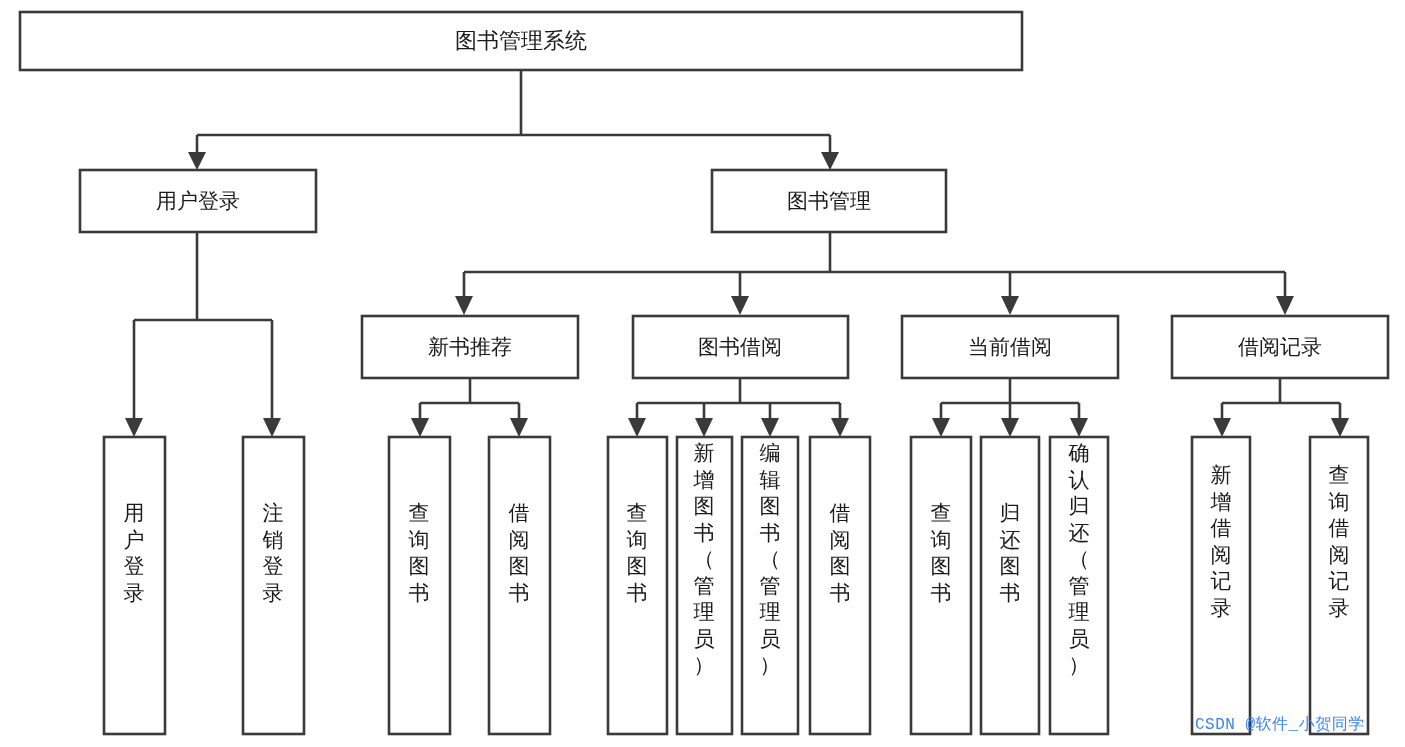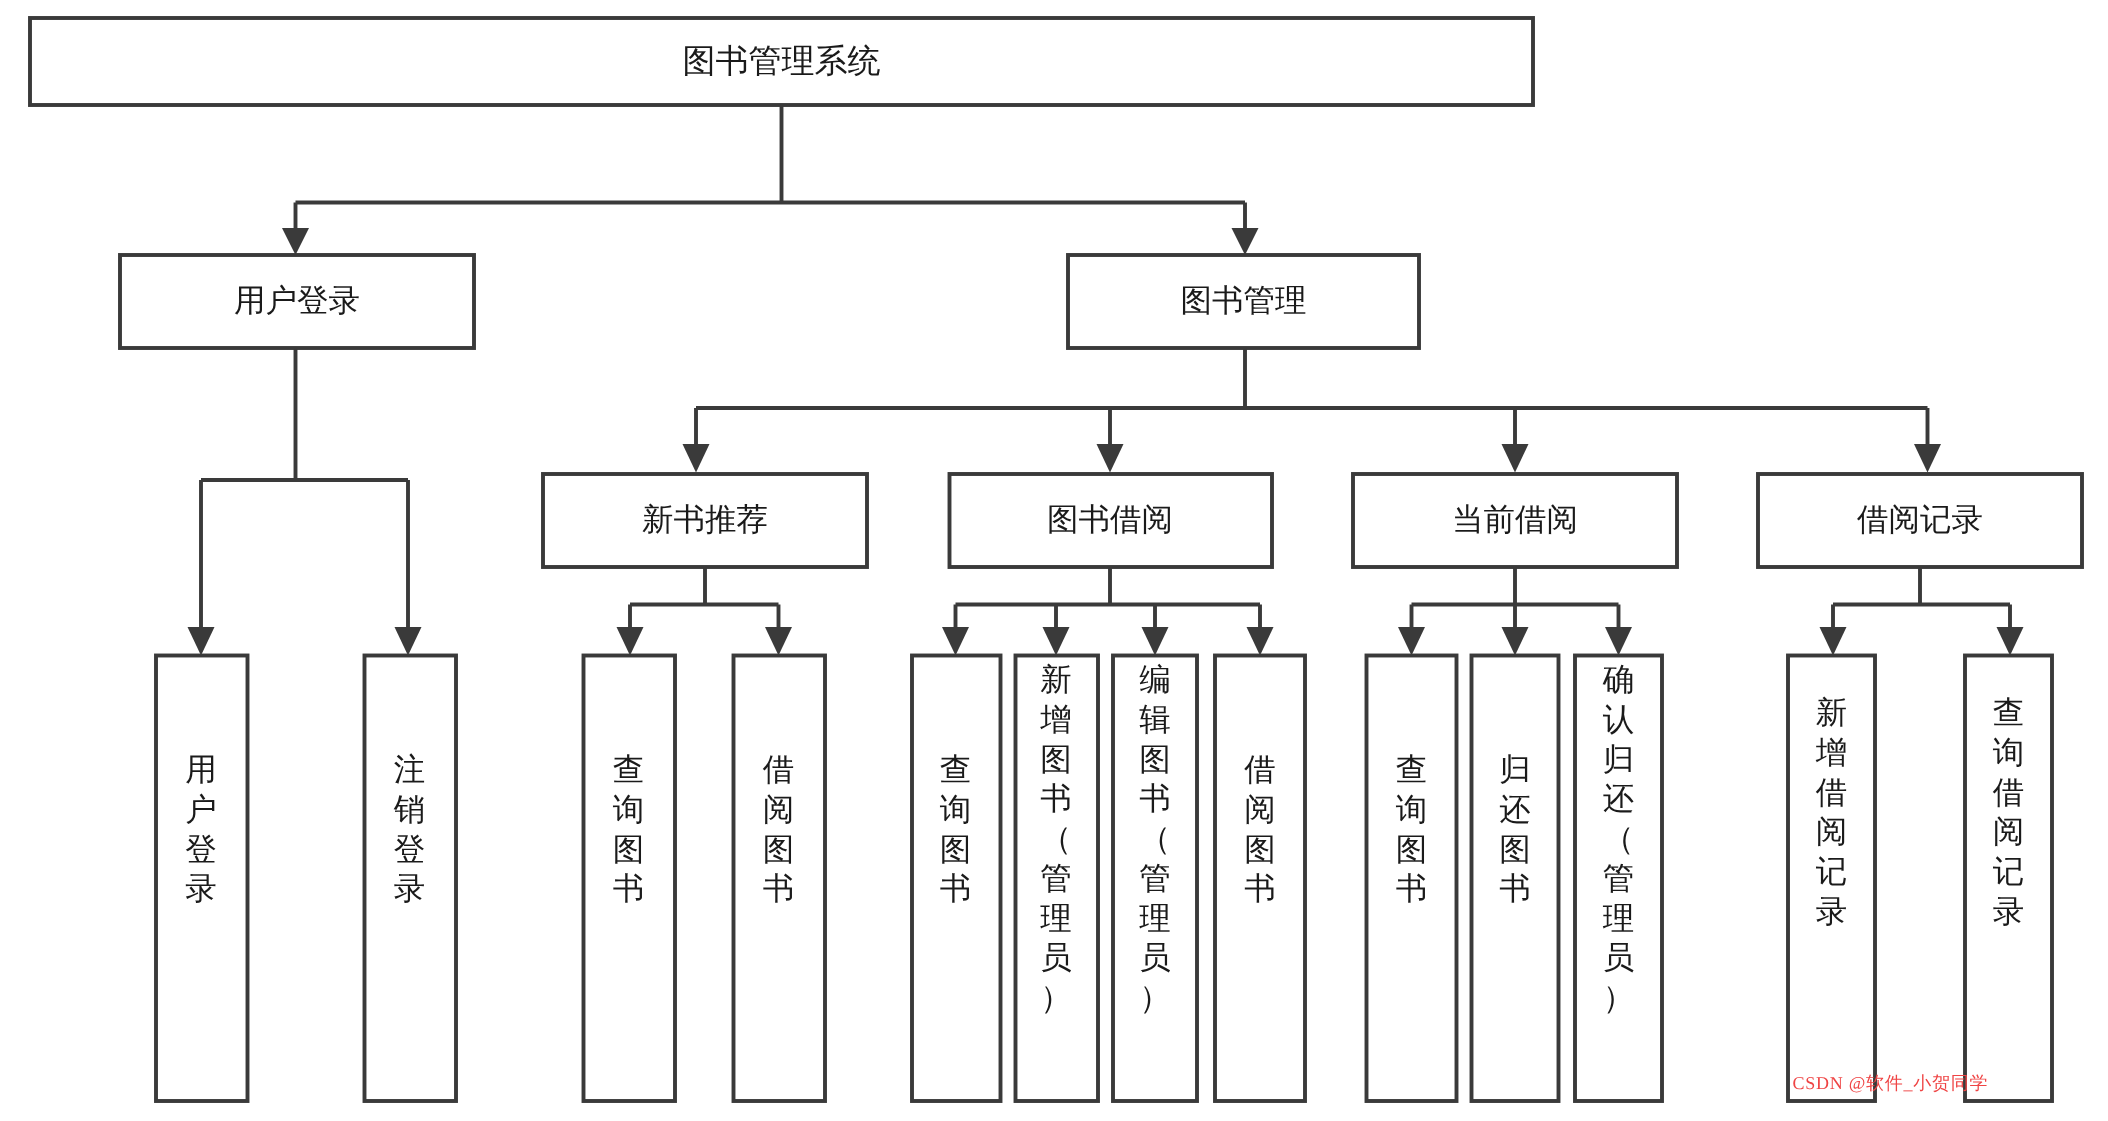--- a/index.html
+++ b/index.html
@@ -57,23 +57,23 @@
     fill: #1a1a1a;
     text-anchor: middle;
   }
   .title-label {
     font-size: 22px;
   }
   .watermark {
     position: absolute;
     left: 1195px;
     top: 714px;
-    font-family: Liberation Serif, serif;
-    font-size: 12px;
-    color: #ef4444;
+    font-family: Liberation Mono, monospace;
+    font-size: 16px;
+    color: #3b82f6;
     white-space: nowrap;
     letter-spacing: 0.5px;
     user-select: none;
   }
 </style>
 </head>
 <body>
 
 <div id="diagram-root">
 

